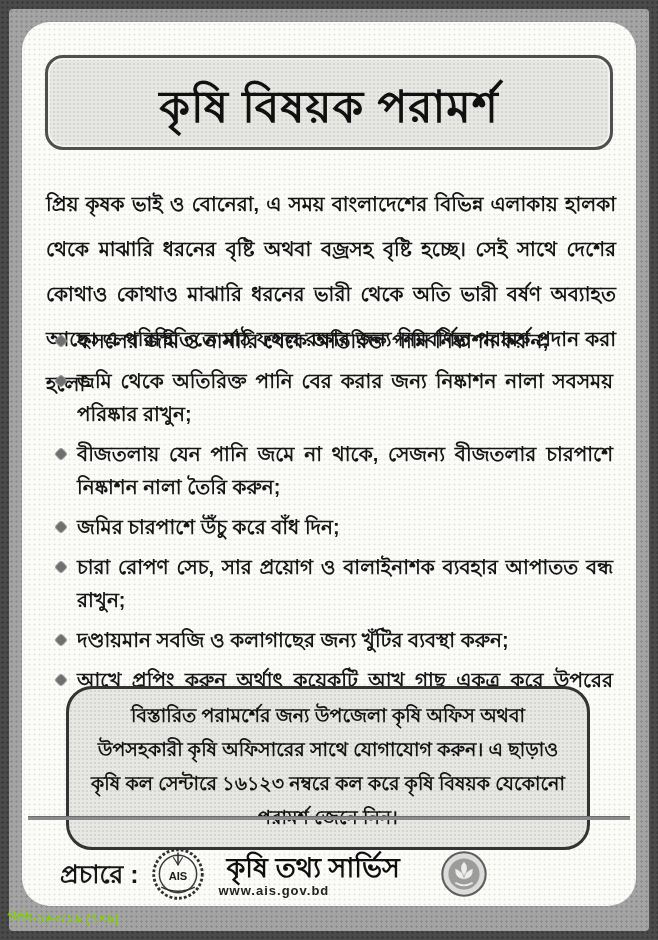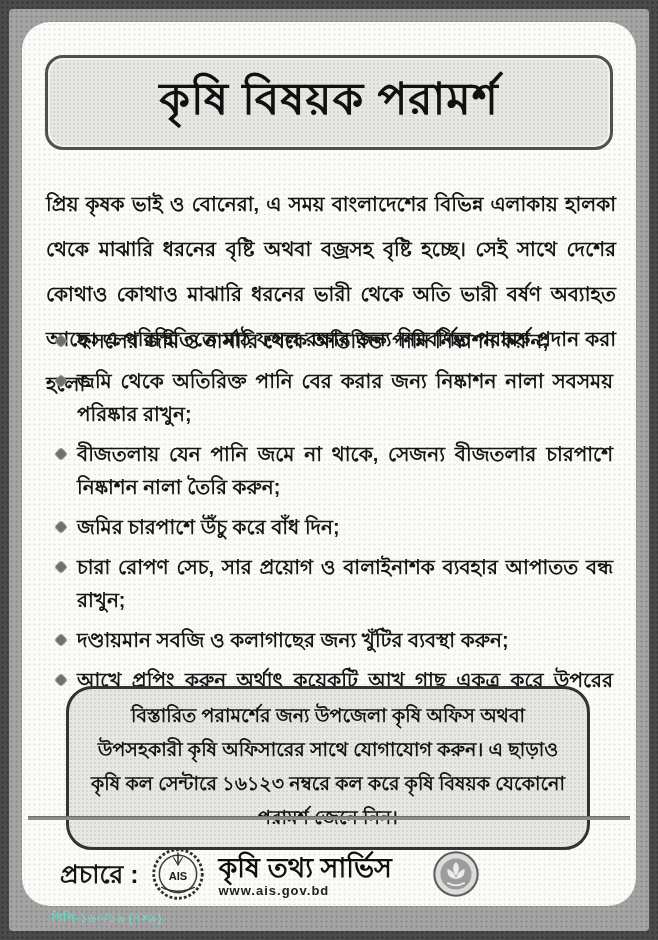--- a/index.html
+++ b/index.html
@@ -13,21 +13,21 @@
   .dots-paper{background-color:#fbfbf8;background-image:radial-gradient(circle,#e2e2de 0.9px,transparent 1.1px);background-size:5px 5px;}
   .dots-box{background-color:#e7e7e4;background-image:radial-gradient(circle,#d4d4d0 0.9px,transparent 1.1px);background-size:4px 4px;}
 
   .frame{position:absolute;inset:0;}
   .band{position:absolute;inset:9px;border-radius:4px;}
   .paper{position:absolute;left:22px;top:22px;right:22px;bottom:34px;border-radius:28px;}
 
   .title-box{
     position:absolute;left:23px;top:33px;width:562px;height:89px;
     border:3px solid #4f4f4f;border-radius:18px;
-    display:flex;align-items:center;justify-content:center;
+    display:flex;align-items:flex-end;justify-content:center;
     box-shadow:inset 0 0 0 2px #f2f2f0;
   }
   .title-box h1{margin:0;font-size:44px;letter-spacing:1px;color:#101010;}
 
   .intro{
     position:absolute;left:24px;right:20px;top:140px;
     font-size:20px;line-height:45px;text-align:justify;color:#141414;
   }
 
   .advice-list{
@@ -48,27 +48,27 @@
   }
 
   .separator{position:absolute;left:6px;right:6px;top:794px;height:3px;background:#8b8b8b;border-top:1px solid #6d6d6d;}
 
   .footer{
     position:absolute;left:30px;right:22px;top:812px;height:84px;
     display:flex;align-items:center;justify-content:flex-start;gap:12px;
   }
   .publisher{font-size:25px;margin-left:8px;white-space:nowrap;}
   .org{display:flex;flex-direction:column;align-items:flex-start;line-height:1.1;}
-  .org-name{font-size:27px;color:#0e0e0e;white-space:nowrap;}
+  .org-name{font-size:27px;color:#0e0e0e;white-space:nowrap;margin-left:8px;}
   .org-url{font-size:13px;letter-spacing:1px;color:#222;}
   .logo{flex:0 0 auto;}
 
   .print-code{
-    position:absolute;left:8px;bottom:11px;font-size:12px;color:#5eead4;
-    font-weight:normal;letter-spacing:0.5px;margin-left:43px;
+    position:absolute;left:8px;bottom:11px;font-size:12px;color:#84cc16;
+    font-weight:bold;letter-spacing:0.5px;
   }
 </style>
 </head>
 <body>
 
 <div id="poster">
   <div class="frame dots-dark"></div>
   <div class="band dots-mid"></div>
 
   <div class="paper dots-paper">

